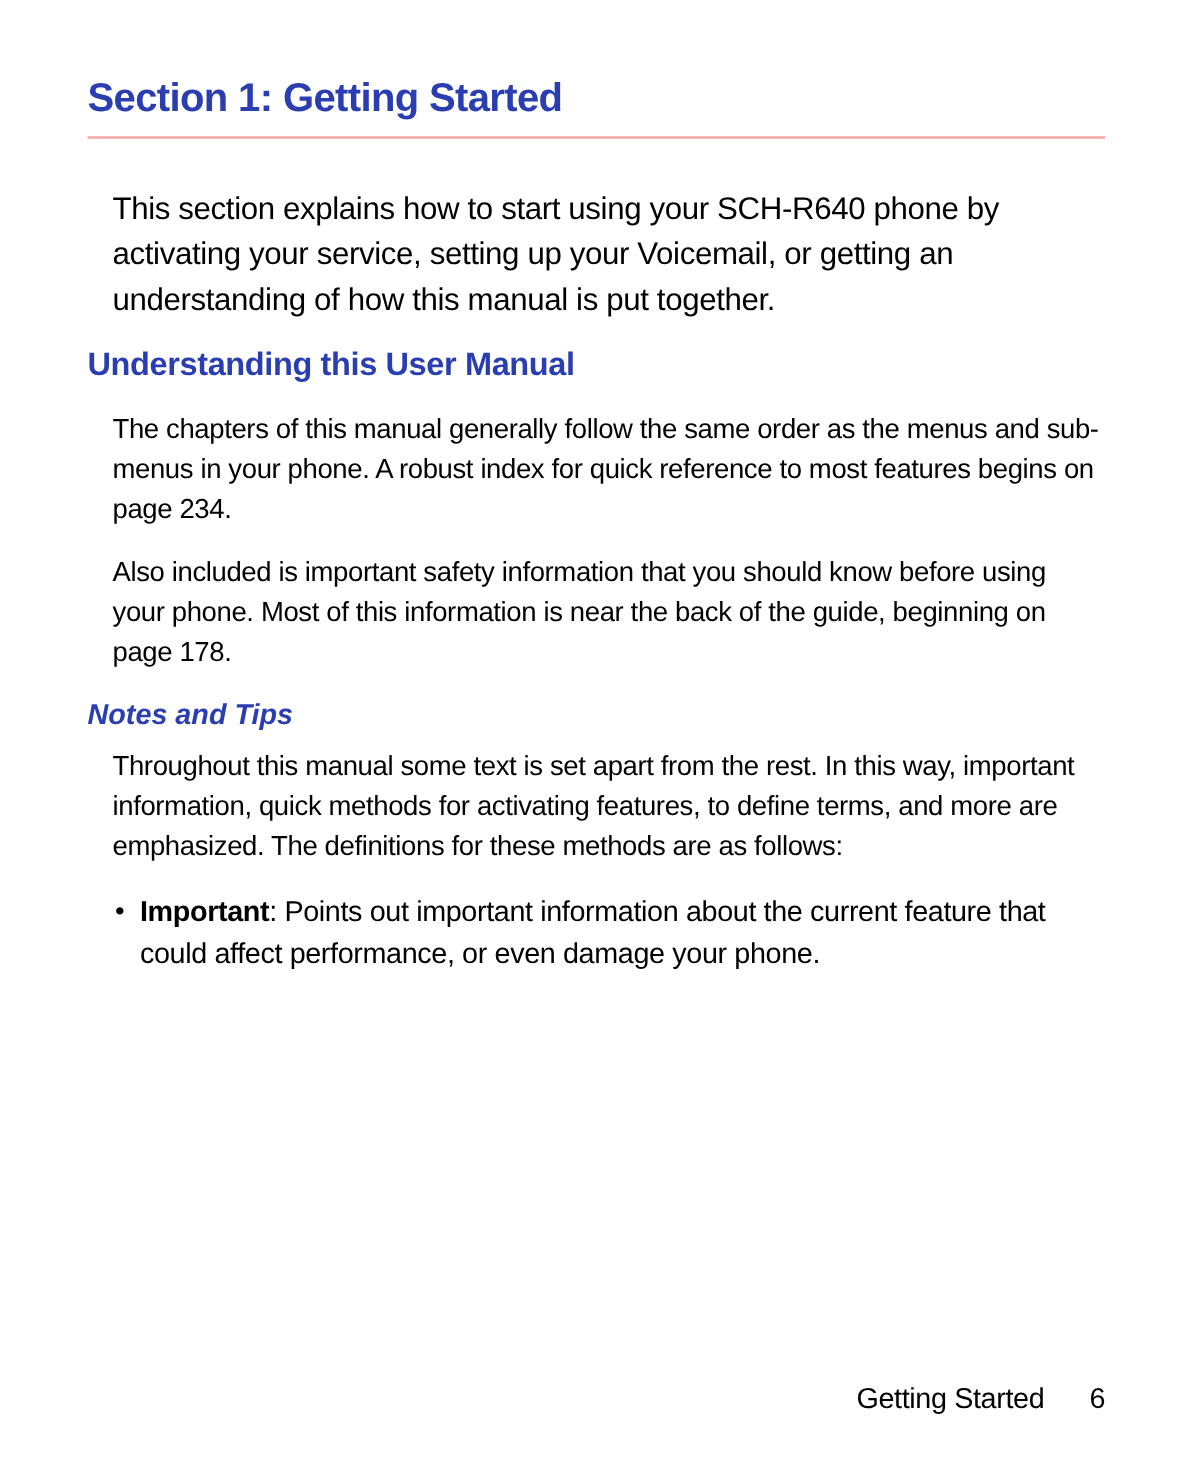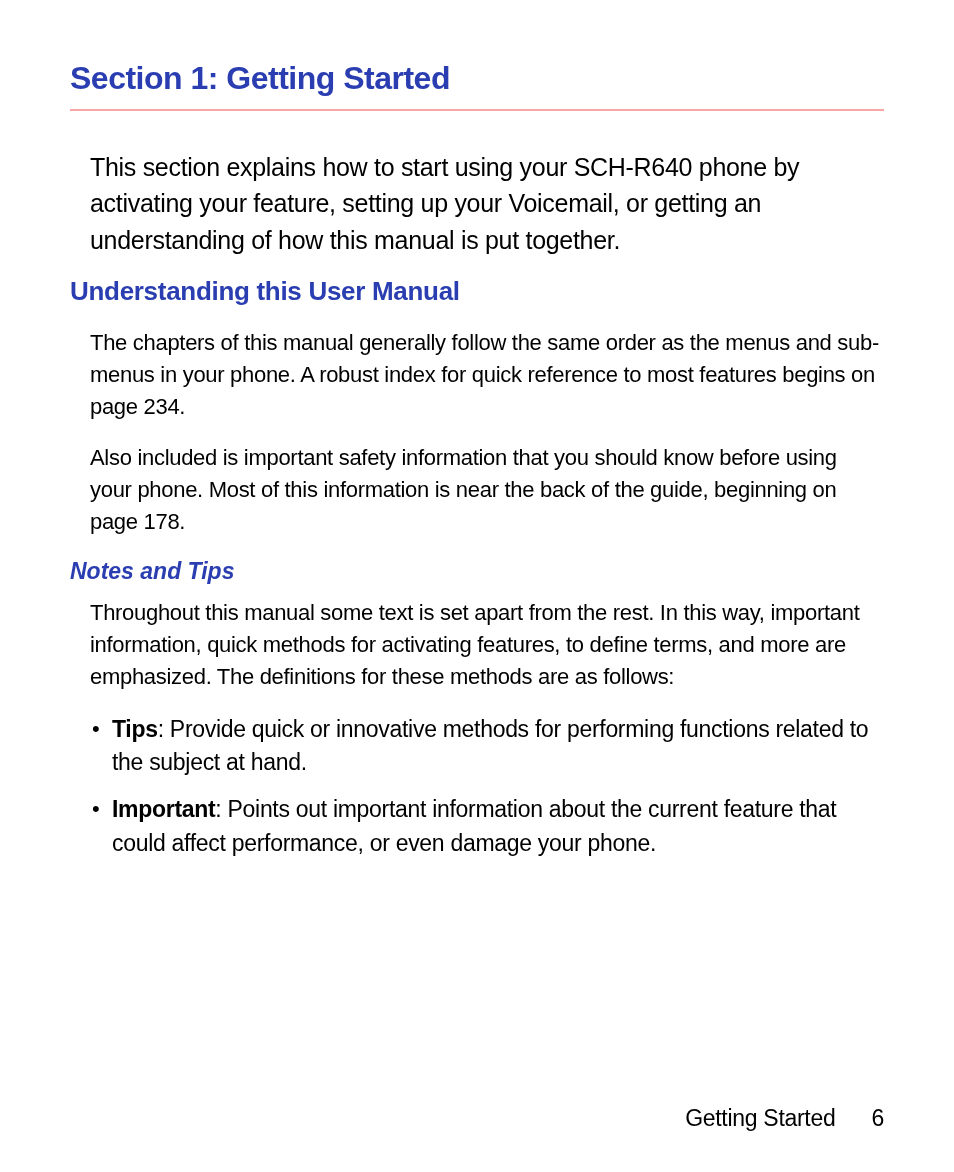--- a/index.html
+++ b/index.html
@@ -93,37 +93,34 @@
     }
     .page-num {
       margin-left: 30px;
     }
   </style>
 </head>
 <body>
 
 <h1 class="section-title">Section 1: Getting Started</h1>
 
-<p class="intro-text">This section explains how to start using your SCH-R640 phone by activating your feature, setting up your Voicemail, or getting an understanding of how this manual is put together.</p>
+<p class="intro-text">This section explains how to start using your SCH-R640 phone by activating your service, setting up your Voicemail, or getting an understanding of how this manual is put together.</p>
 
 <h2 class="subheading">Understanding this User Manual</h2>
 
 <p class="body-text">The chapters of this manual generally follow the same order as the menus and sub-menus in your phone. A robust index for quick reference to most features begins on page 234.</p>
 
 <p class="body-text">Also included is important safety information that you should know before using your phone. Most of this information is near the back of the guide, beginning on page 178.</p>
 
 <h3 class="subsubheading">Notes and Tips</h3>
 
 <p class="body-text">Throughout this manual some text is set apart from the rest. In this way, important information, quick methods for activating features, to define terms, and more are emphasized. The definitions for these methods are as follows:</p>
 
 <ul class="bullet-list">
   <li class="bullet-item">
-    <span class="bold-lead">Tips</span><span>: Provide quick or innovative methods for performing functions related to the subject at hand.</span>
-  </li>
-  <li class="bullet-item">
     <span class="bold-lead">Important</span><span>: Points out important information about the current feature that could affect performance, or even damage your phone.</span>
   </li>
 </ul>
 
 <div class="footer">
   <span>Getting Started</span>
   <span class="page-num">6</span>
 </div>
 
 </body></html>

